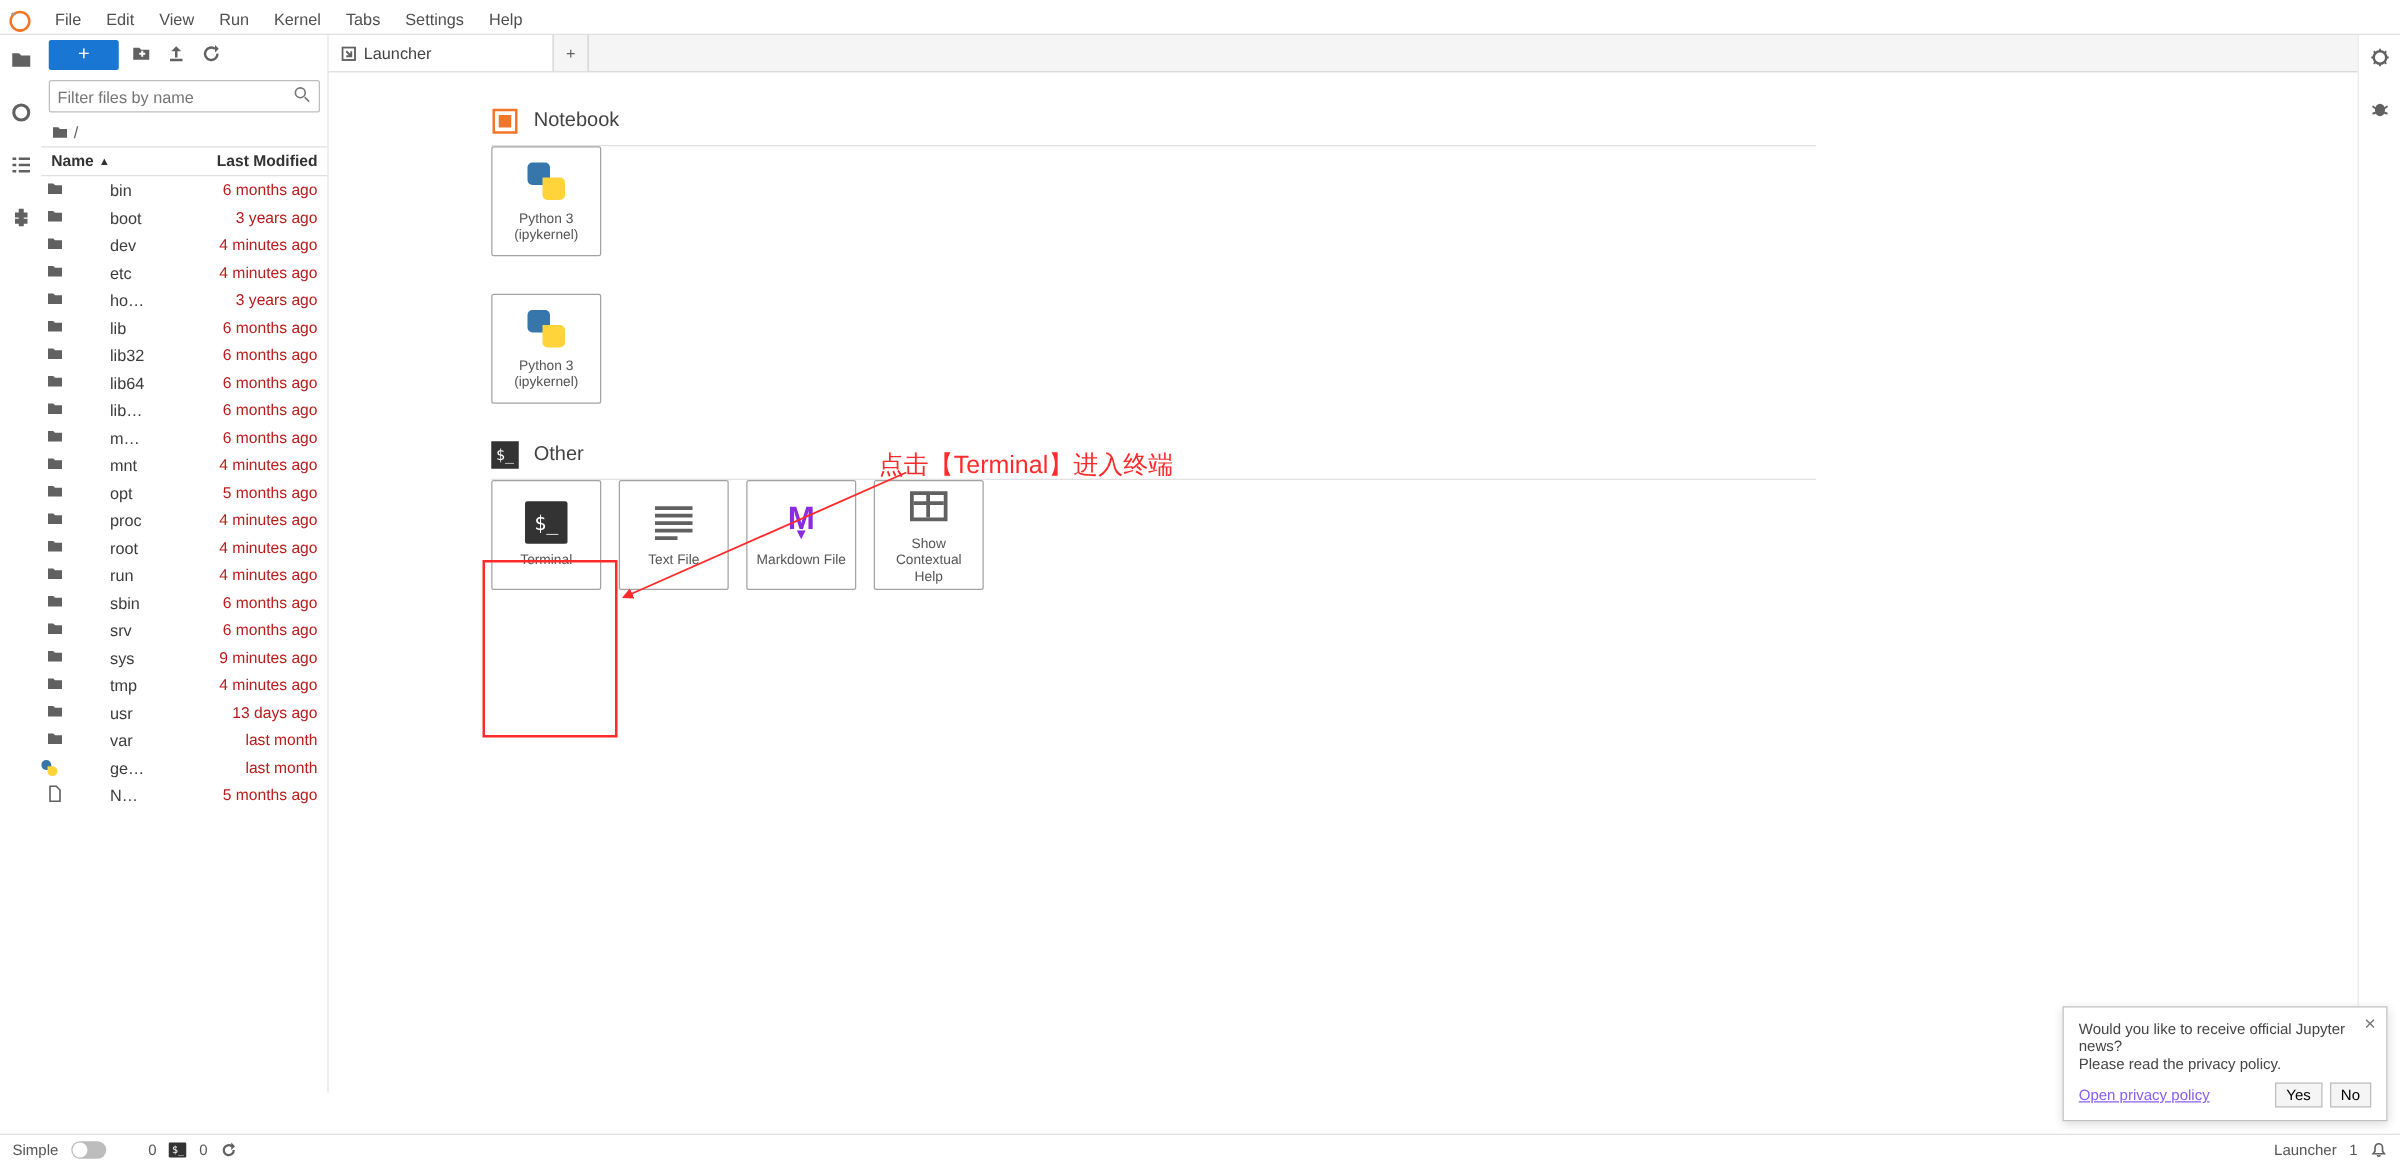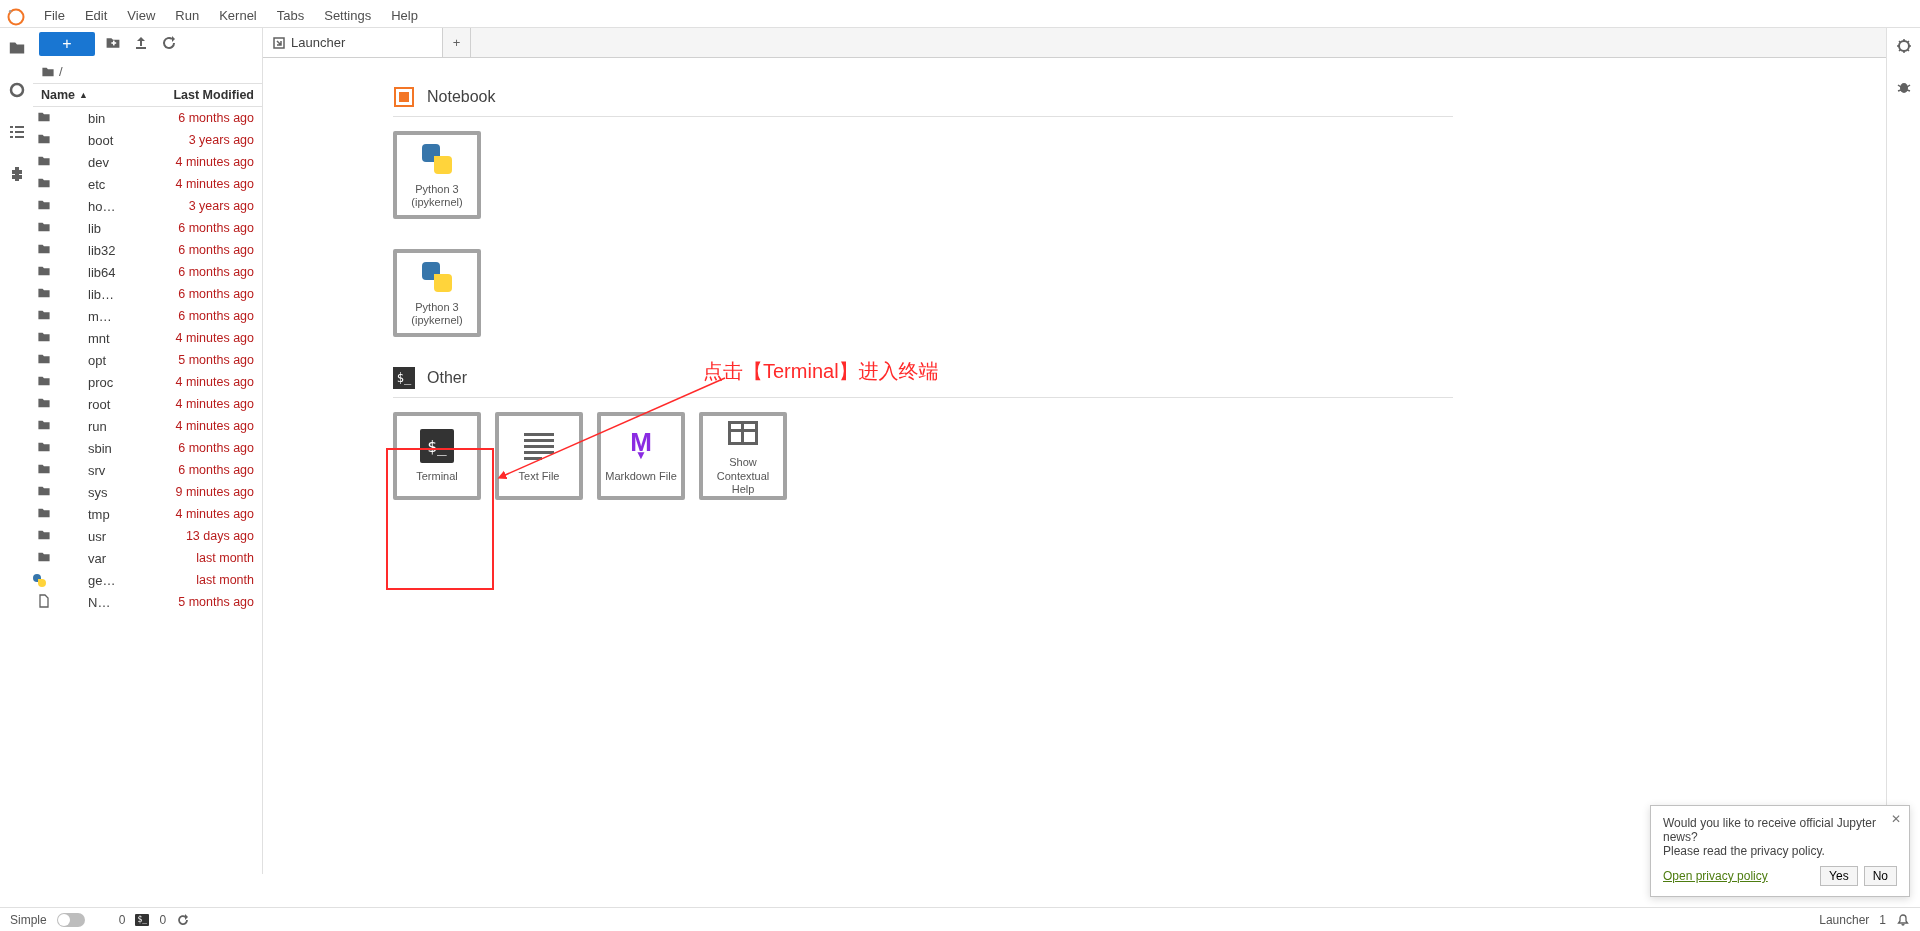--- a/index.html
+++ b/index.html
@@ -37,45 +37,45 @@
 .fi-mod { width:110px; text-align:right; padding-right:8px; font-size:12.5px; color:#b91c1c; white-space:nowrap; }
 
 
 .main { flex:1; display:flex; flex-direction:column; min-width:0; border-right:1px solid #e0e0e0; }
 .tabbar { height:30px; background:#f5f5f5; border-bottom:1px solid #d0d0d0; display:flex; align-items:stretch; }
 .tab { background:#fff; border-right:1px solid #d0d0d0; display:flex; align-items:center; padding:0 24px 0 10px; gap:6px; font-size:13px; color:#424242; position:relative; min-width:180px; }
 .tab-add { width:28px; display:flex; align-items:center; justify-content:center; color:#616161; cursor:pointer; border-right:1px solid #d0d0d0; background:#f5f5f5; }
 .launcher-body { flex:1; overflow:auto; padding:28px 0 28px 130px; position:relative; background:#fff; }
 
 .section { margin-bottom: 30px; }
-.section-header { display:flex; align-items:center; gap:12px; border-bottom:1px solid #e0e0e0; padding-bottom:8px; margin-bottom:14px; width:1060px; }
+.section-header { display:flex; align-items:center; gap:12px; border-bottom:1px solid #e0e0e0; padding-bottom:8px; width:1060px; }
 .sec-icon { width:22px; height:22px; display:flex; align-items:center; justify-content:center; }
 .sec-title { font-size:16px; color:#424242; }
 .cards { display:flex; gap:14px; }
-.card { width:88px; height:88px; border:4px solid #a3a3a3; border-radius:2px; display:flex; flex-direction:column; align-items:center; justify-content:center; gap:6px; cursor:pointer; background:#fff; }
+.card { width:88px; height:88px; border:1px solid #a3a3a3; border-radius:2px; display:flex; flex-direction:column; align-items:center; justify-content:center; gap:6px; cursor:pointer; background:#fff; }
 .card-label { font-size:11px; color:#555; text-align:center; line-height:1.2; white-space:pre-line; }
 .card .cicon { width:36px; height:36px; display:flex; align-items:center; justify-content:center; }
 .highlight-box { position:absolute; border:2px solid #ff2a2a; pointer-events:none; }
 
 
 .right-strip { width:33px; background:#fff; display:flex; flex-direction:column; align-items:center; padding-top:10px; gap:22px; color:#616161; }
 .right-strip .rs-item { cursor:pointer; }
 
 
 .statusbar { height:24px; border-top:1px solid #e0e0e0; display:flex; align-items:center; padding:0 10px; font-size:12px; color:#555;margin-top:33px; }
 .sb-left { display:flex; align-items:center; gap:10px; }
 .sb-right { margin-left:auto; display:flex; align-items:center; gap:10px; }
 .toggle { width:28px; height:14px; background:#bdbdbd; border-radius:7px; position:relative; }
 .toggle::after { content:""; position:absolute; width:12px; height:12px; background:#fff; border-radius:50%; top:1px; left:1px; }
 
 
 .popup { position:absolute; right:10px; bottom:34px; width:260px; background:#fff; border:1px solid #c0c0c0; box-shadow:0 2px 8px rgba(0,0,0,0.15); padding:10px 12px; font-size:12px; color:#444; }
 .popup .close { position:absolute; top:6px; right:8px; cursor:pointer; color:#777; }
 .popup-actions { display:flex; justify-content:flex-end; gap:6px; margin-top:8px; align-items:center; }
-.popup-actions a { color:#4d7c0f; text-decoration:underline; font-size:12px; margin-right:auto; }
+.popup-actions a { color:#8b5cf6; text-decoration:underline; font-size:12px; margin-right:auto; }
 .popup-actions button { border:1px solid #bdbdbd; background:#f5f5f5; padding:2px 8px; font-size:12px; cursor:pointer; }
 
 
 .annotation { position:absolute; color:#ff2a2a; font-size:20px; display:flex; align-items:center; pointer-events:none; }
 .arrow-svg { position:absolute; pointer-events:none; }
 
 
 .py-logo { position:relative; width:30px; height:30px; }
 .py-logo .blue { position:absolute; width:18px; height:18px; background:#3776ab; border-radius:4px 4px 0 4px; top:0; left:0; }
 .py-logo .yellow { position:absolute; width:18px; height:18px; background:#ffd43b; border-radius:0 4px 4px 4px; bottom:0; right:0; }
@@ -149,20 +149,29 @@
           </svg></div>
       <div class="tool-icon"><svg width="14" height="14" viewBox="0 0 14 14">
             <path fill="#616161" d="M7 1l4 4H8v5H6V5H3z"></path>
             <rect x="2" y="11" width="10" height="2" fill="#616161"></rect>
           </svg></div>
       <div class="tool-icon"><svg width="14" height="14" viewBox="0 0 14 14">
             <path fill="none" stroke="#616161" stroke-width="2" d="M12 7a5 5 0 1 1-2-4"></path>
             <path fill="#616161" d="M10 0l3 3-3 3z"></path>
           </svg></div>
     </div>
+    <div class="filter-wrap">
+      <div class="filter">
+        <input placeholder="Filter files by name" style="">
+        <span class="mag"><svg width="14" height="14" viewBox="0 0 16 16">
+              <circle cx="6" cy="6" r="4.5" fill="none" stroke="#757575" stroke-width="1.5"></circle>
+              <line x1="10" y1="10" x2="14" y2="14" stroke="#757575" stroke-width="1.5"></line>
+            </svg></span>
+      </div>
+    </div>
     <div class="breadcrumb">
       <svg width="14" height="12" viewBox="0 0 20 16">
           <path fill="#616161" d="M2 2h6l2 2h8v10H2z"></path>
         </svg>
       <span>/</span>
     </div>
     <div class="fb-header">
       <div class="fb-name">
           <span>Name</span>
           <span style="font-size:9px;">▲</span>

